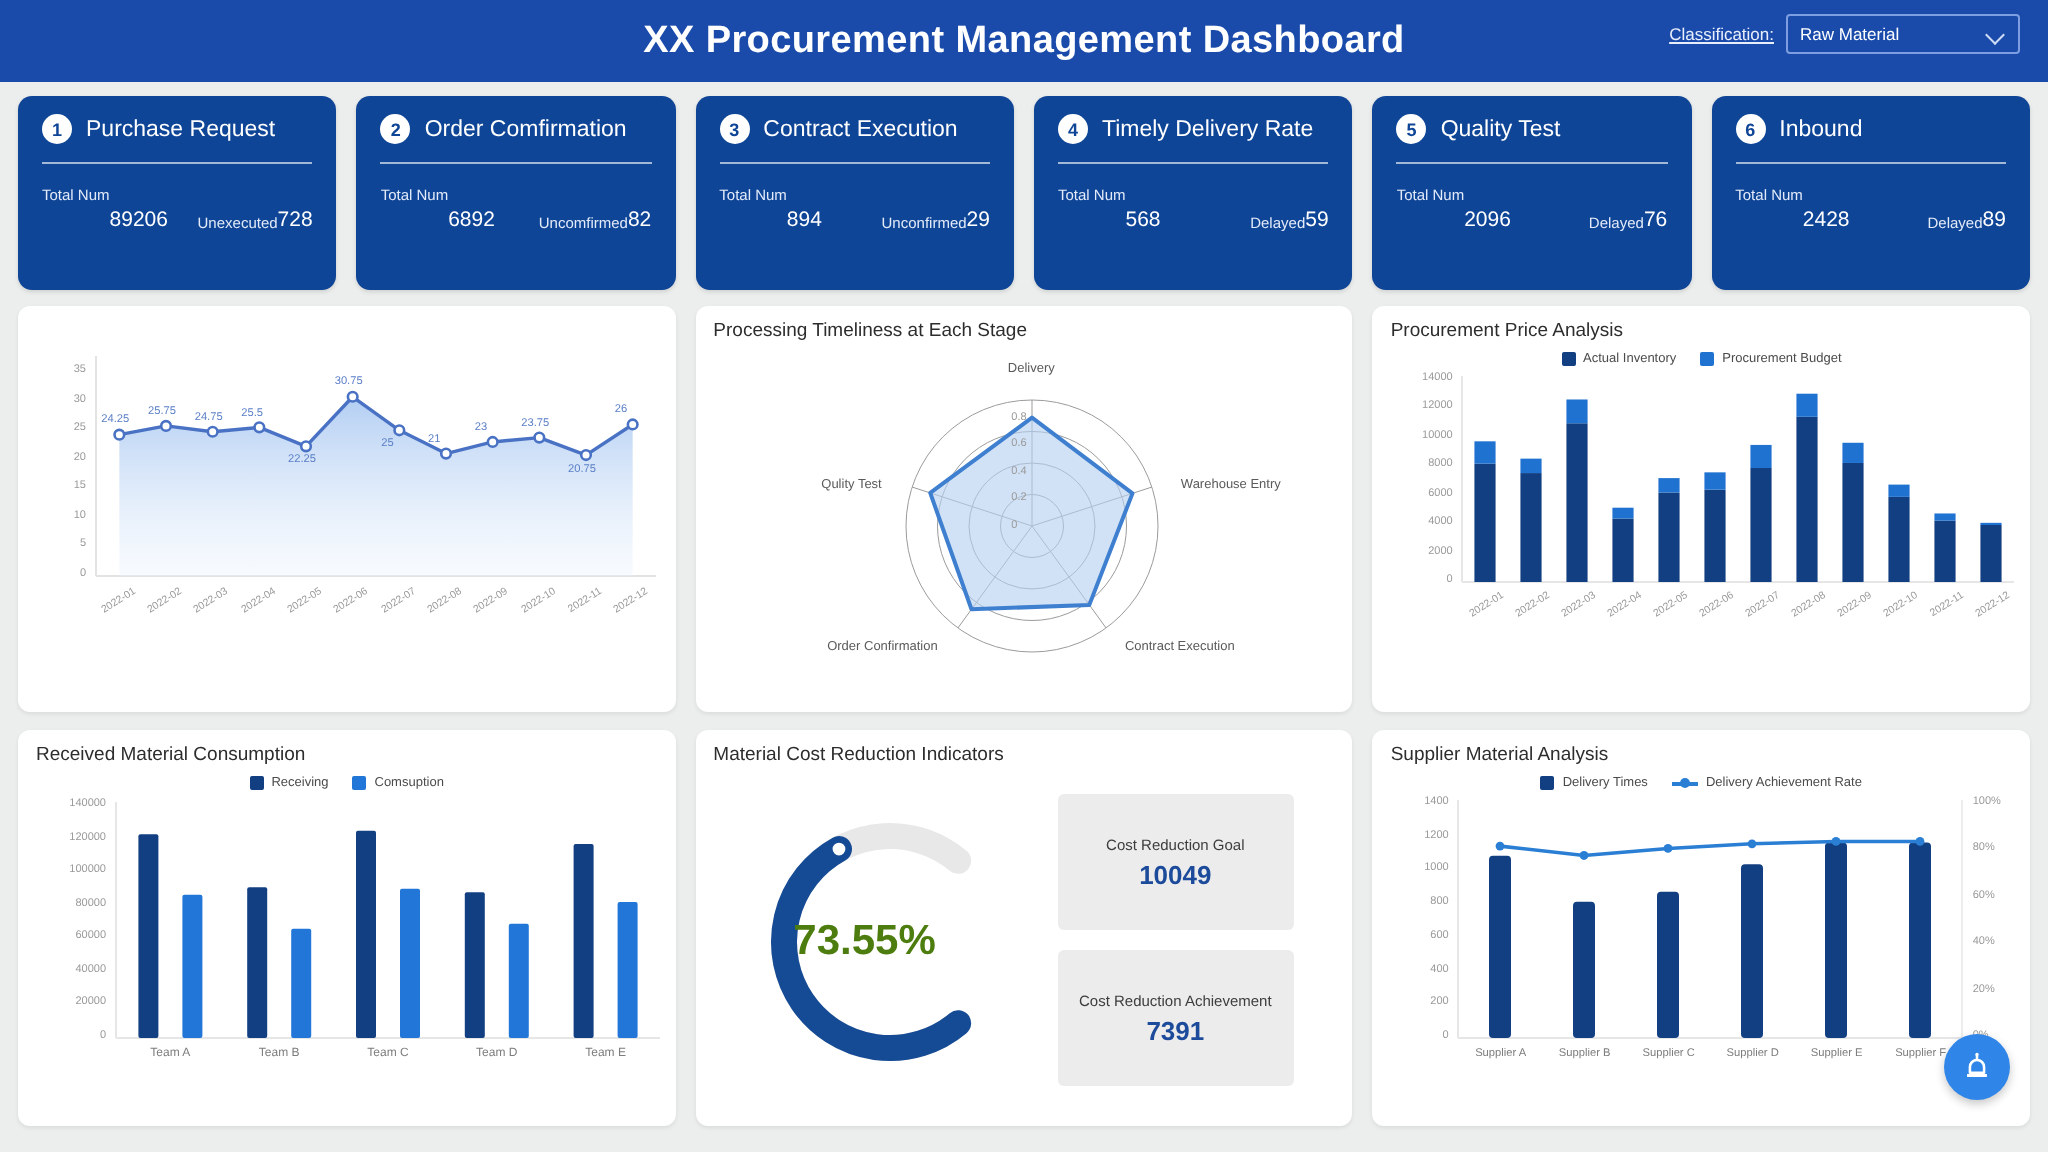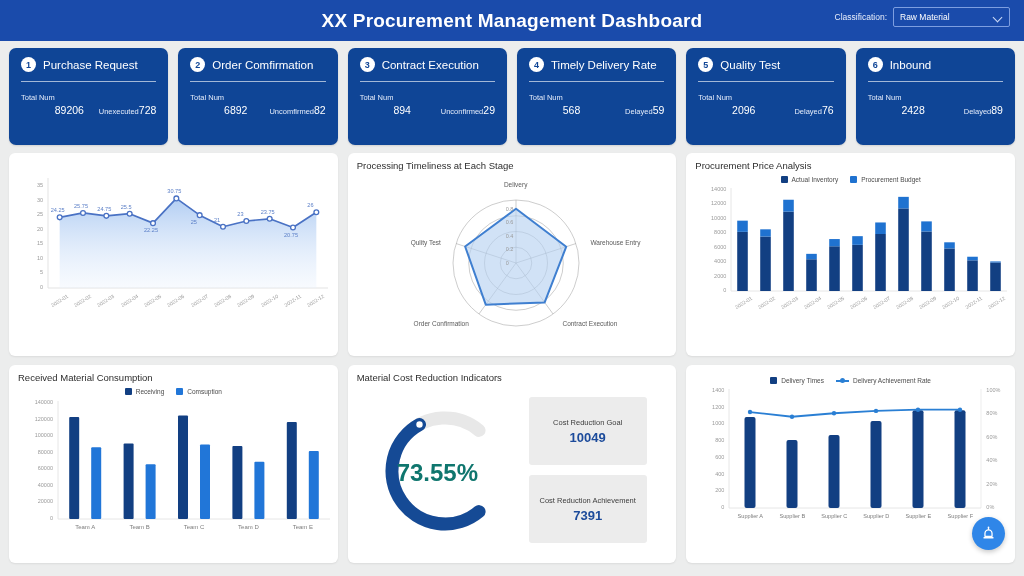--- a/index.html
+++ b/index.html
@@ -16,21 +16,21 @@
     display: flex; align-items: center; justify-content: center;
     position: relative;
   }
   #header-title {
     color: #ffffff; font-size: 19px; font-weight: bold; letter-spacing: .2px;
   }
   #classification-group {
     position: absolute; right: 14px; top: 7px;
     display: flex; align-items: center; gap: 6px;
   }
-  #classification-label { color: #e8eefb; font-size: 8.5px; }
+  #classification-label { color: #e8eefb; font-size: 8.5px; text-decoration: underline; }
   #classification-select {
     width: 117px; height: 20px;
     background: #1a4bab;
     border: 1px solid #7d9ee0;
     border-radius: 2px;
     display: flex; align-items: center; justify-content: space-between;
     padding: 0 6px;
   }
   #classification-value { color: #ffffff; font-size: 8.5px; }
   .chev { width: 9px; height: 9px; position: relative; }
@@ -113,21 +113,21 @@
   }
   .dlabel { position: absolute; font-size: 5.6px; color: #5b7fc7; white-space: nowrap; }
   
   .stat-box {
     background: #ececec; border-radius: 3px;
     display: flex; flex-direction: column; align-items: center; justify-content: center;
   }
   .stat-label { font-size: 7.5px; color: #3d3d3d; }
   .stat-value { font-size: 13px; color: #1c4b9b; font-weight: bold; margin-top: 3px; }
   .gauge-value {
-    position: absolute; font-size: 24px; font-weight: bold; color: #0f766e;
+    position: absolute; font-size: 21px; font-weight: bold; color: #4d7c0f;
   }
   
   #fab {
     position: absolute; right: 10px; bottom: 13px;
     width: 33px; height: 33px; border-radius: 50%;
     background: #2f86e8;
     display: flex; align-items: center; justify-content: center;
     box-shadow: 0 2px 5px rgba(0,0,0,.22);
     z-index: 9;
   }
@@ -373,20 +373,21 @@
         </svg><div class="gauge-value" style="left: 40px; top: 72px;">73.55%</div><div class="stat-box" style="position: absolute; left: 172px; top: 10px; width: 118px; height: 68px;">
           <span class="stat-label">Cost Reduction Goal</span>
           <span class="stat-value">10049</span>
         </div><div class="stat-box" style="position: absolute; left: 172px; top: 88px; width: 118px; height: 68px;">
           <span class="stat-label">Cost Reduction Achievement</span>
           <span class="stat-value">7391</span>
         </div></div>
   </div>
 
   <div class="panel">
+    <div class="panel-title">Supplier Material Analysis</div>
     <div class="legend" id="legend-supplier">
         <div class="legend-item">
           <span class="legend-swatch" style="background: rgb(18, 63, 130);"></span>
           <span class="legend-text">Delivery Times</span>
         </div>
         <div class="legend-item">
           <span class="legend-line" style="background: rgb(42, 127, 212);"></span>
           <span class="legend-text">Delivery Achievement Rate</span>
         </div>
       </div>

